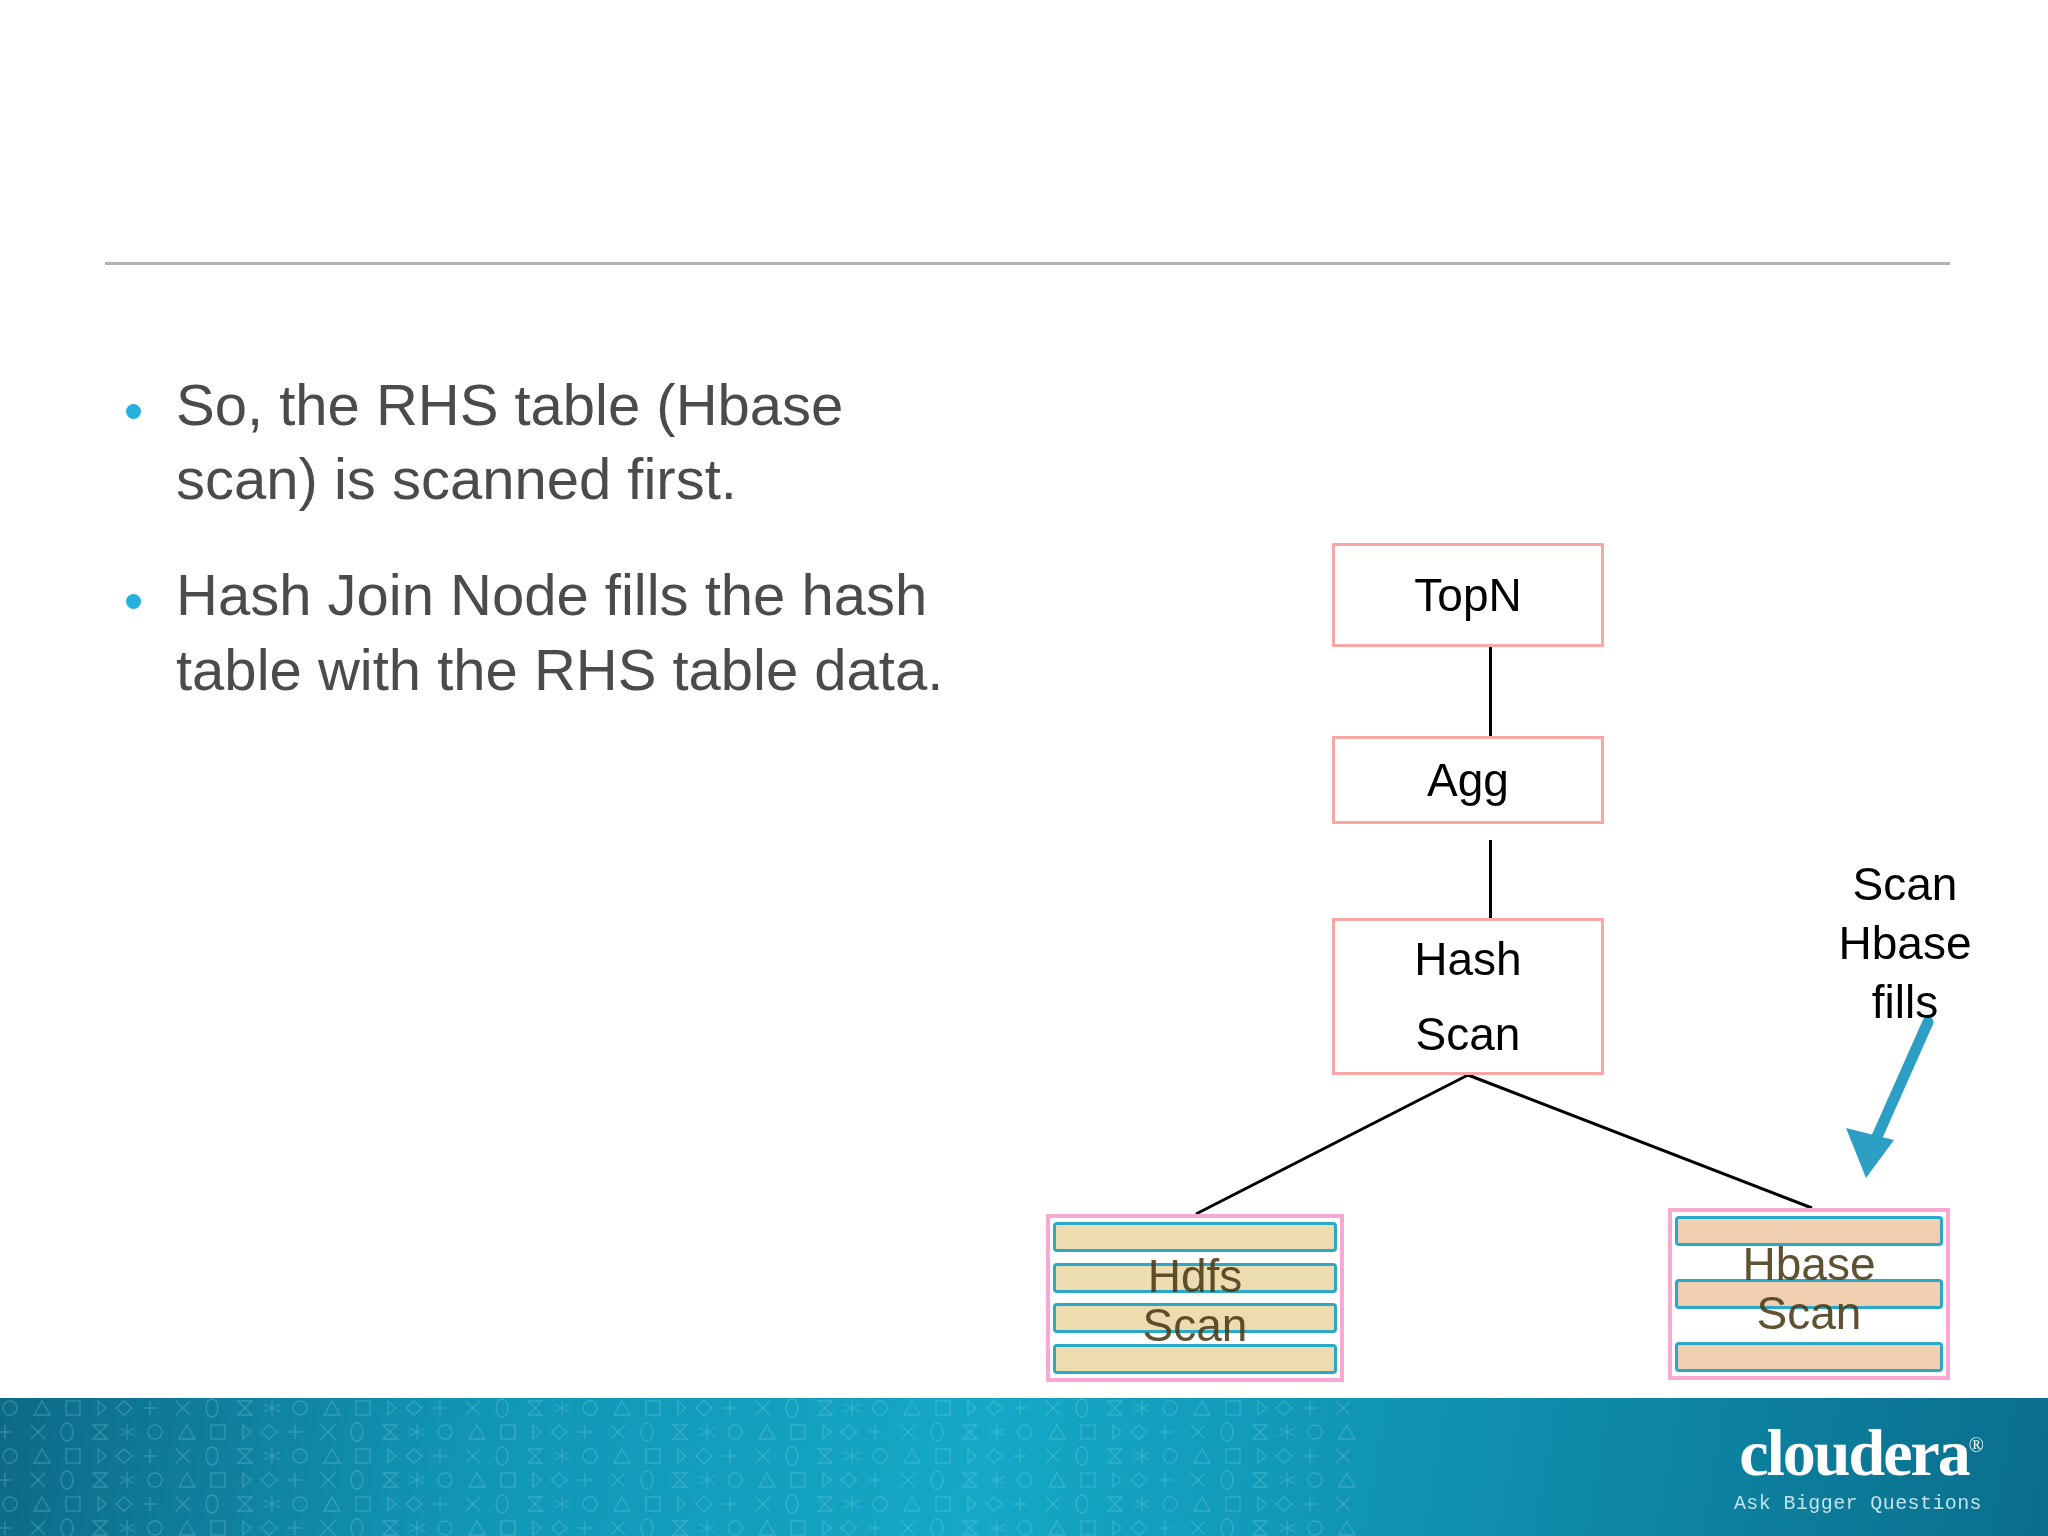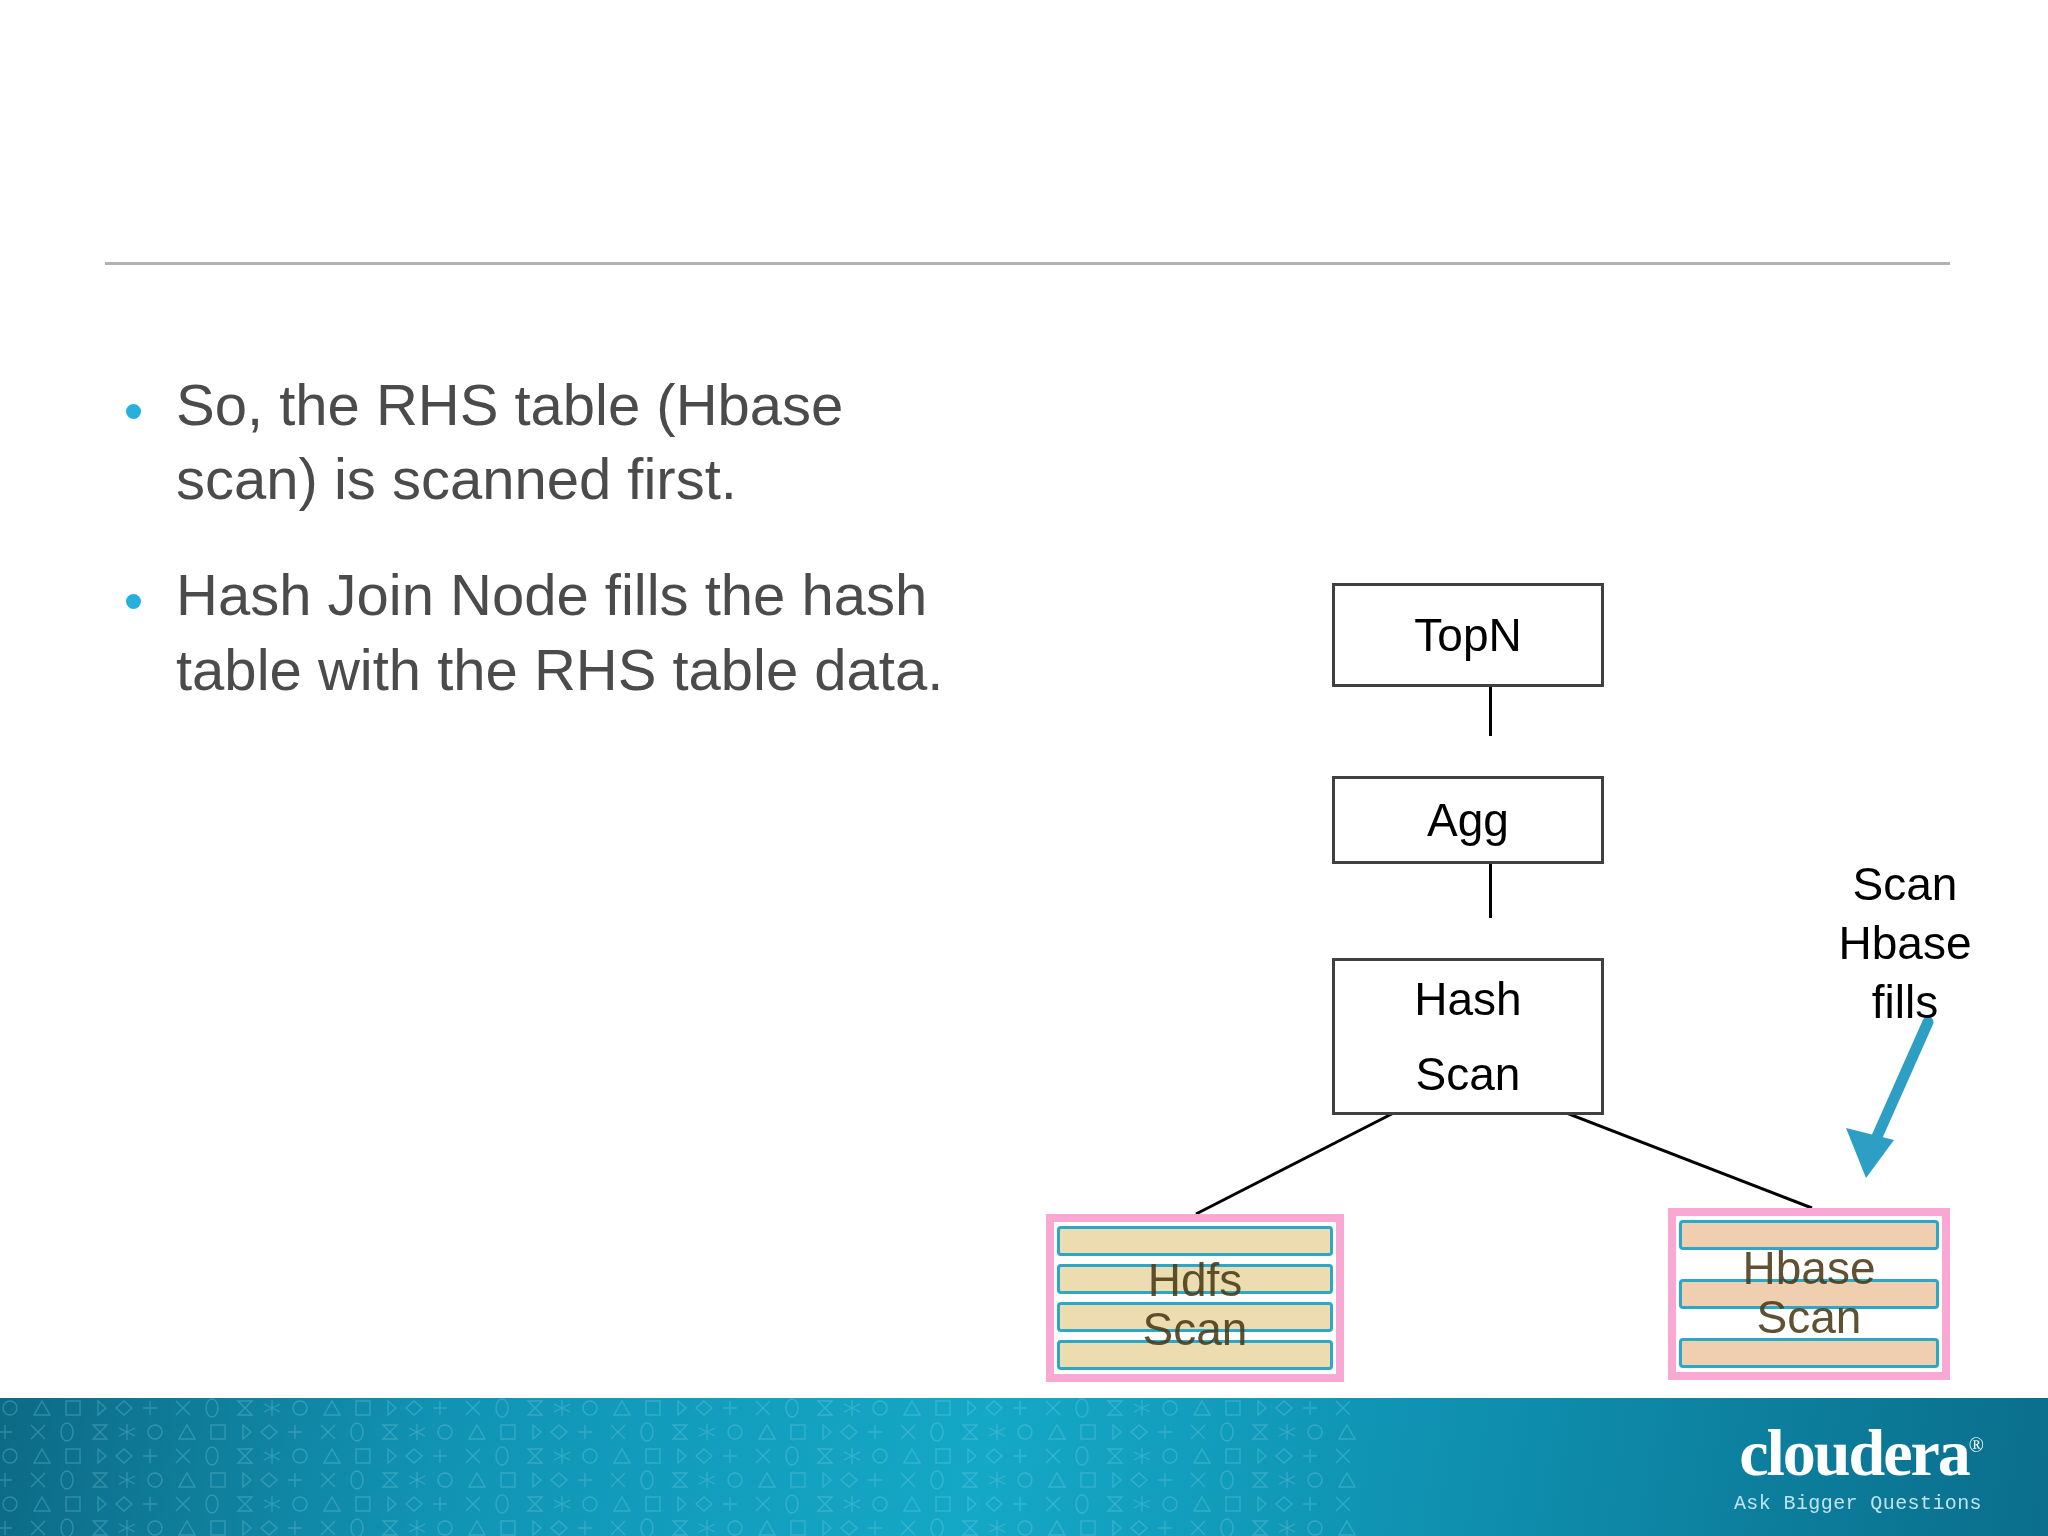--- a/index.html
+++ b/index.html
@@ -73,48 +73,47 @@
     position: absolute;
     left: 0;
     top: 0;
     width: 2048px;
     height: 1400px;
     pointer-events: none;
   }
   .node-box {
     position: absolute;
     background: #ffffff;
-    border: 3px solid #404040;
+    border: 3px solid #fca5a5;
     box-sizing: border-box;
     display: flex;
     align-items: center;
     justify-content: center;
     flex-direction: column;
     color: #000000;
     font-size: 46px;
     line-height: 1.18;
     font-weight: 400;
-    margin-top: 40px;
   }
   #node-topn { left: 1332px; top: 543px; width: 272px; height: 104px; }
   #node-agg  { left: 1332px; top: 736px; width: 272px; height: 88px; }
   #node-hashjoin { left: 1332px; top: 918px; width: 272px; height: 157px; gap: 21px; }
 
   .edge {
     position: absolute;
     background: #000000;
   }
   
   #edge-topn-agg { left: 1489px; top: 647px; width: 3px; height: 89px; }
   #edge-agg-hj   { left: 1489px; top: 840px; width: 3px; height: 78px; }
 
   
   .scan-box {
     position: absolute;
-    border: 8px solid #f9a8d4;
+    border: 4px solid #f9a8d4;
     box-sizing: border-box;
     background: #ffffff;
   }
   #scan-hdfs { left: 1046px; top: 1214px; width: 298px; height: 168px; }
   #scan-hbase { left: 1668px; top: 1208px; width: 282px; height: 172px; }
 
   .scan-bars {
     position: absolute;
     left: 0; top: 0; right: 0; bottom: 0;
     display: flex;

